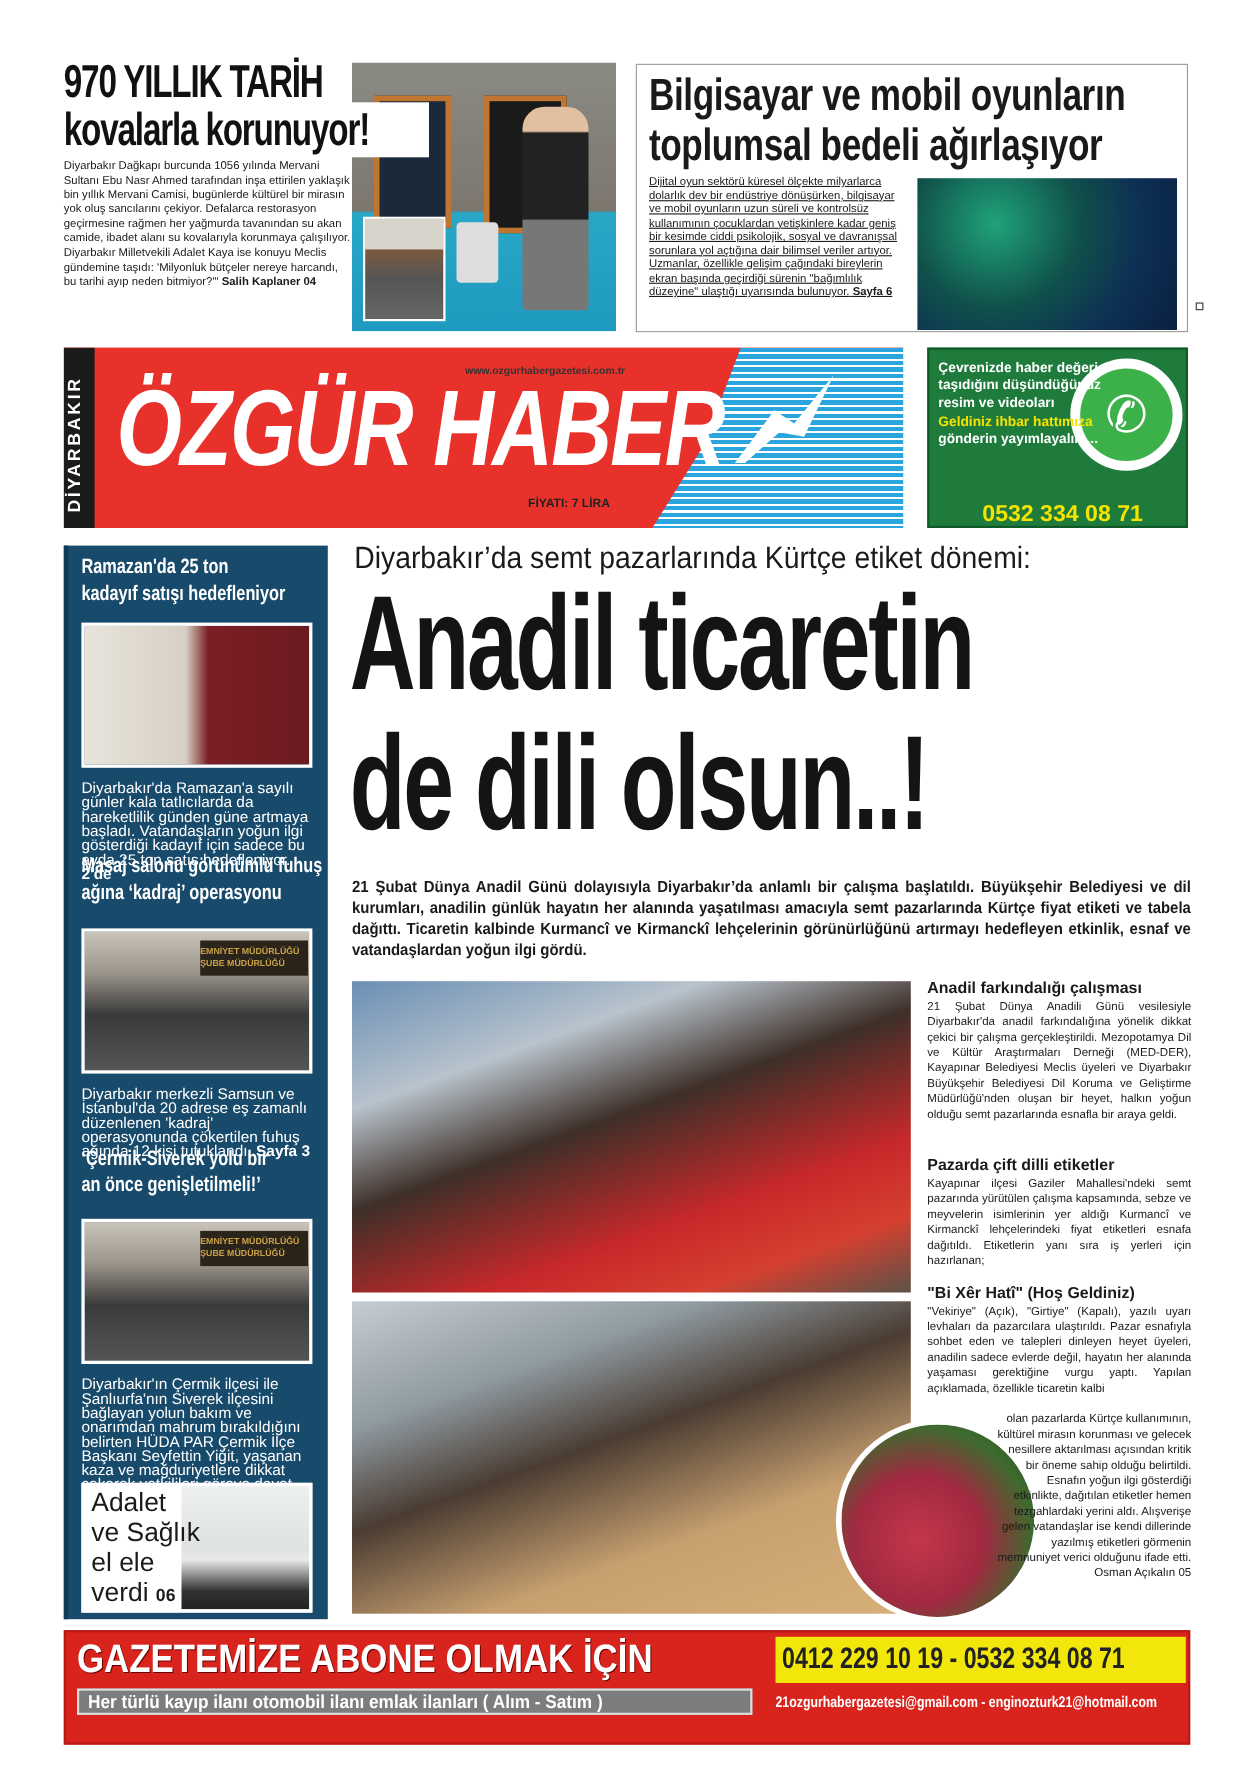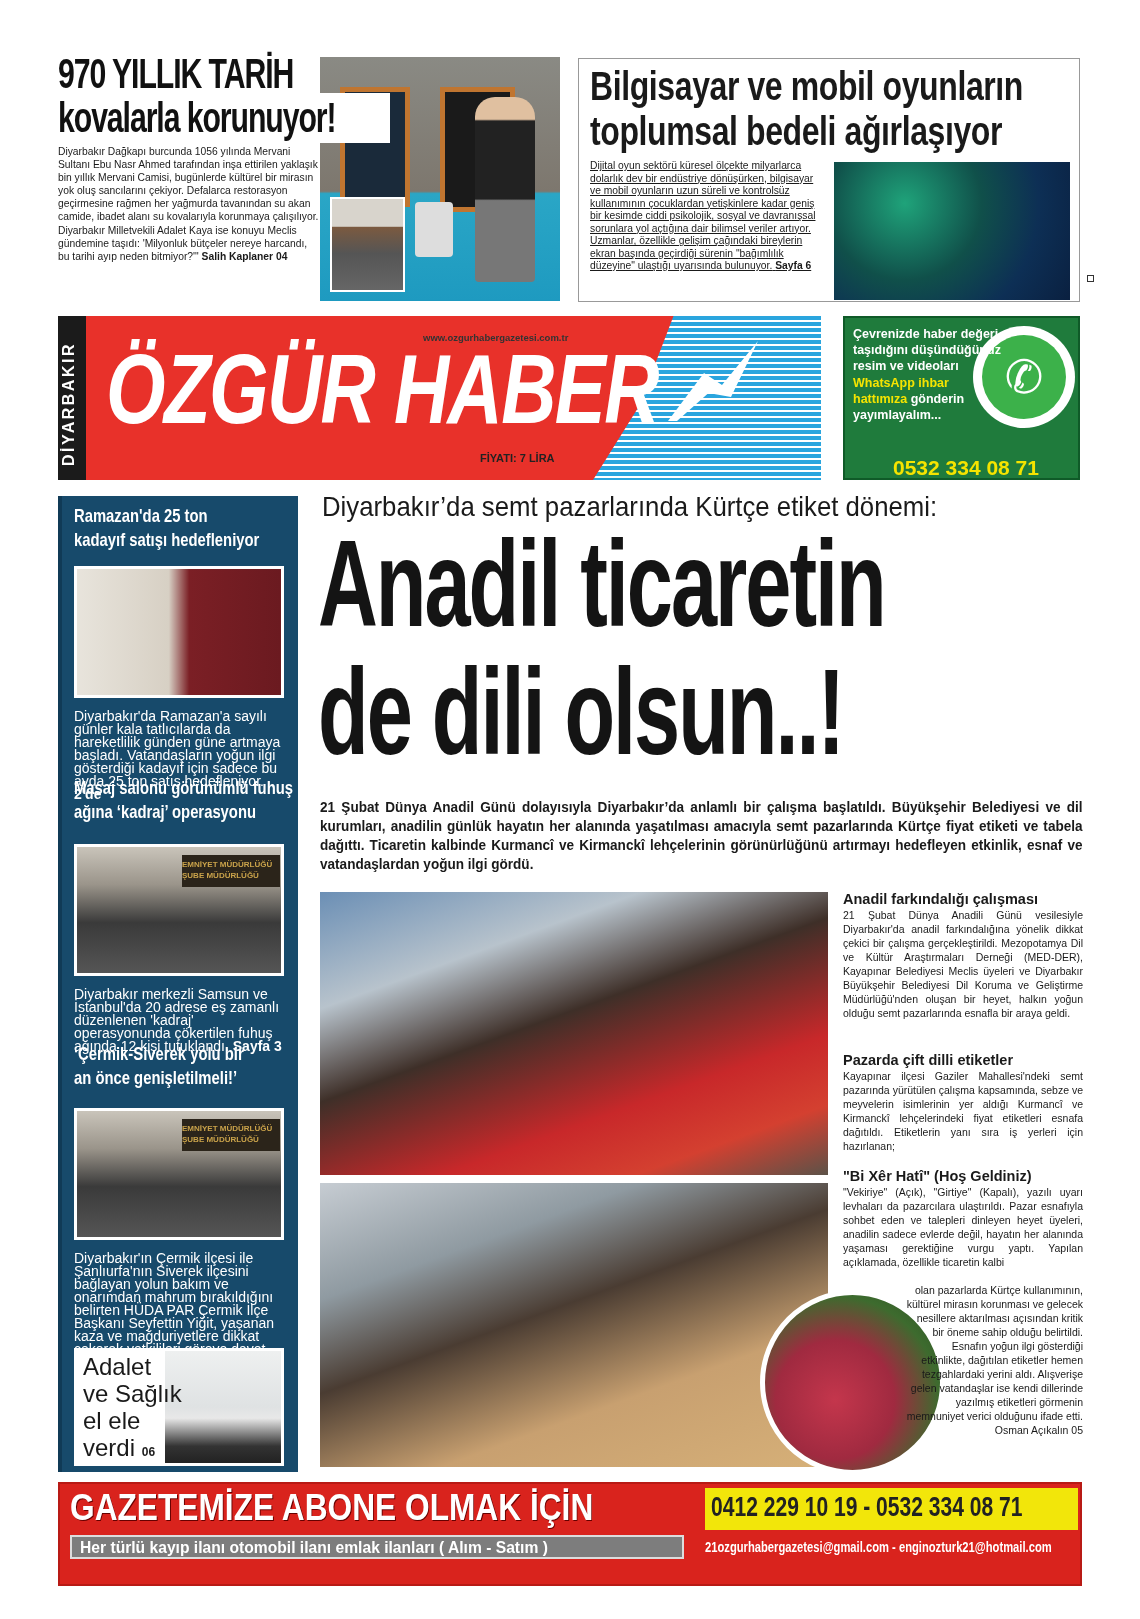--- a/index.html
+++ b/index.html
@@ -54,21 +54,21 @@
   .sb-photo { position: absolute; left: 12px; width: 210px; border: 3px solid #fff; overflow: hidden; }
   .sb-body { position: absolute; left: 12px; width: 215px; color: #fff; font-size: 14px; line-height: 13px; }
   .sb-body b { font-weight: 700; }
   #sb-photo1 { top: 70px; height: 132px; background: linear-gradient(90deg, #e8e4dc 0%, #d7d0c4 45%, #7b1f25 55%, #6b1a20 100%); }
   #sb-photo2 { top: 348px; height: 132px; background: linear-gradient(#c9c4ba 0%, #9a948a 30%, #3a3a3a 60%, #555 100%); }
   #sb-photo3 { top: 612px; height: 132px; background: linear-gradient(#c9c4ba 0%, #9a948a 30%, #3a3a3a 60%, #555 100%); }
   .sign { position: absolute; left: 105px; top: 8px; width: 98px; height: 32px; background: #2b241a; color: #c9a24a; font-size: 8px; font-weight: 700; text-align: left; padding-top: 4px; line-height: 11px; }
   #sb-adalet { top: 852px; height: 118px; background: #fff; border: 3px solid #fff; }
   #sb-adalet-photo { left: 88px; top: 0; width: 122px; height: 112px; background: linear-gradient(#eef0f0 0%, #dfe2e3 50%, #e8e8e8 60%, #333 85%, #222 100%); }
   #sb-adalet-text { left: 6px; top: 2px; font-size: 24px; line-height: 27px; color: #1a1a1a; }
-  #sb-adalet-text small { font-size: 12px; font-weight: 700; }
+  #sb-adalet-text small { font-size: 16px; font-weight: 700; }
 
   
   #kicker { left: 322px; top: 490px; font-size: 28px; line-height: 34px; white-space: nowrap; transform: scaleX(0.92); transform-origin: left top; color: #1a1a1a; }
   #headline { left: 318px; top: 520px; }
   #headline .line { font-size: 122px; line-height: 128px; font-weight: 900; letter-spacing: -3px; transform: scaleX(0.68); transform-origin: left top; white-space: nowrap; color: #141414; display:block; }
   #lead { left: 320px; top: 798px; width: 762px; font-size: 14.6px; line-height: 19px; font-weight: 700; text-align: justify; transform: scaleX(0.93); transform-origin: left top; width: 820px; }
 
   #main-photo1 { left: 320px; top: 892px; width: 508px; height: 283px; background: linear-gradient(160deg, #6b8fb5 0%, #b8c3cc 25%, #3e2f28 45%, #c8282a 70%, #d44030 85%, #5c5248 100%); }
   #main-photo2 { left: 320px; top: 1183px; width: 508px; height: 284px; background: linear-gradient(160deg, #c6ccd2 0%, #8f9aa1 25%, #4a3c32 45%, #c8a070 70%, #d6b078 100%); }
   #main-photo-circle { left: 760px; top: 1290px; width: 185px; height: 185px; border-radius: 50%; border: 5px solid #fff; background: radial-gradient(circle at 40% 60%, #c4364c 0%, #a02a40 40%, #3d6b2e 70%, #2a4a20 100%); }
@@ -131,21 +131,21 @@
 </div>
 
 <div class="abs" id="wa-box">
   <div class="abs" id="wa-icon">
     <div class="abs" id="wa-icon-inner">
       <div class="abs" id="wa-icon-glyph">✆</div>
     </div>
   </div>
   <div class="abs" id="wa-text">
     <span>Çevrenizde haber değeri taşıdığını düşündüğünüz resim ve videoları</span>
-    <span class="hl">WhatsApp ihbar hattımıza</span>
+    <span class="hl">Geldiniz ihbar hattımıza</span>
     <span>gönderin yayımlayalım...</span>
   </div>
   <div class="abs" id="wa-phone">0532 334 08 71</div>
 </div>
 
 <div class="abs" id="sidebar">
   <div class="sb-title" style="top:8px">
     <div>Ramazan'da 25 ton</div>
     <div>kadayıf satışı hedefleniyor</div>
   </div>

